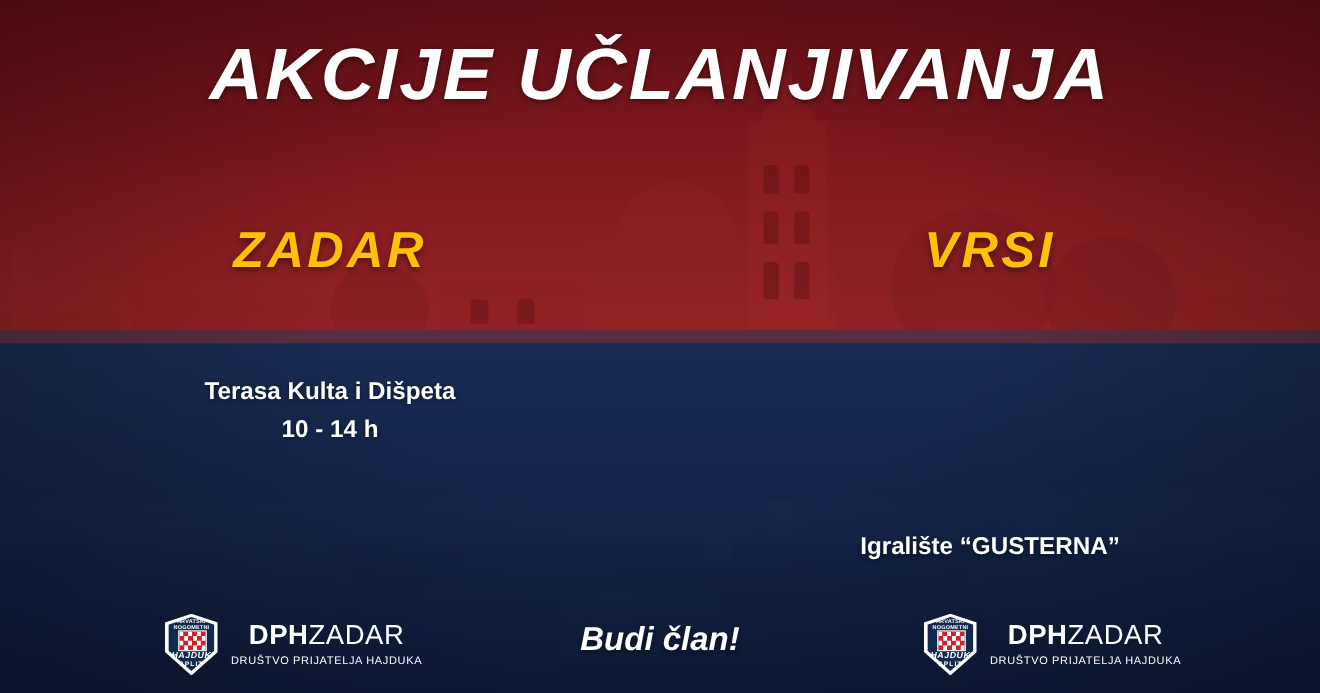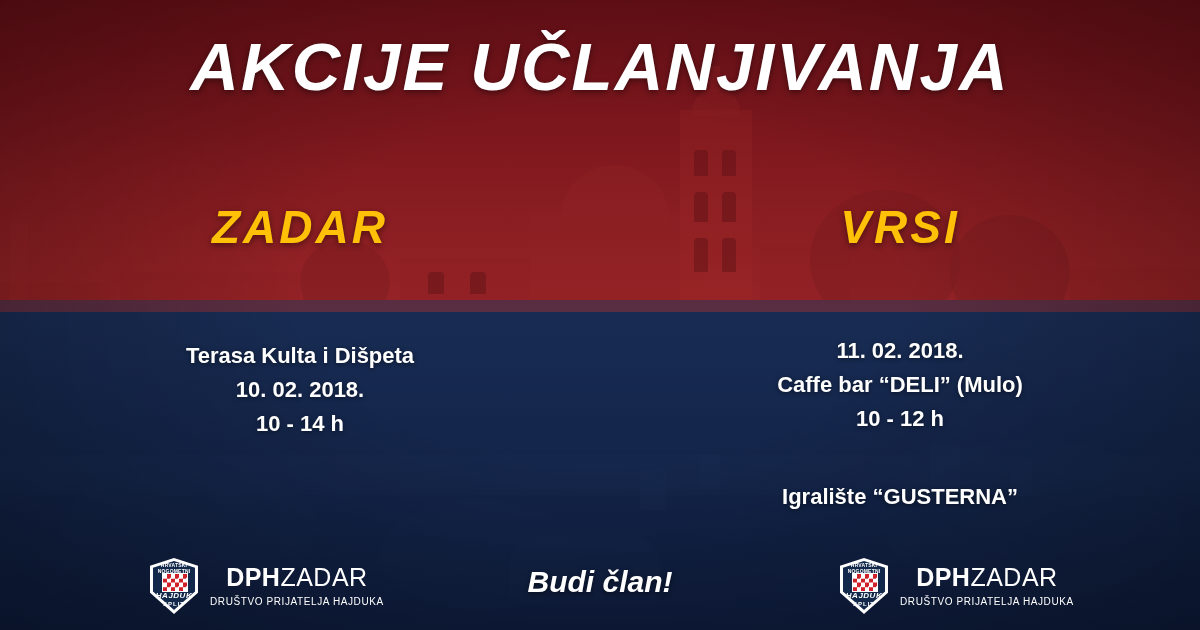--- a/index.html
+++ b/index.html
@@ -285,29 +285,23 @@
 
   <div class="content">
 
     <div class="headline">AKCIJE UČLANJIVANJA</div>
 
     <div class="city city-left">ZADAR</div>
     <div class="city city-right">VRSI</div>
 
     <div class="block block-left">
       <div>Terasa Kulta i Dišpeta</div>
-      <div>10. 02. 2018.</div>
       <div>10 - 14 h</div>
     </div>
 
-    <div class="block block-right-1">
-      <div>11. 02. 2018.</div>
-      <div>Caffe bar “DELI” (Mulo)</div>
-      <div>10 - 12 h</div>
-    </div>
 
     <div class="block block-right-2">
       <div>Igralište “GUSTERNA”</div>
     </div>
 
     <div class="slogan">Budi član!</div>
 
     <div class="logo-group logo-left">
       <div class="crest">
         <div class="shield"></div>

